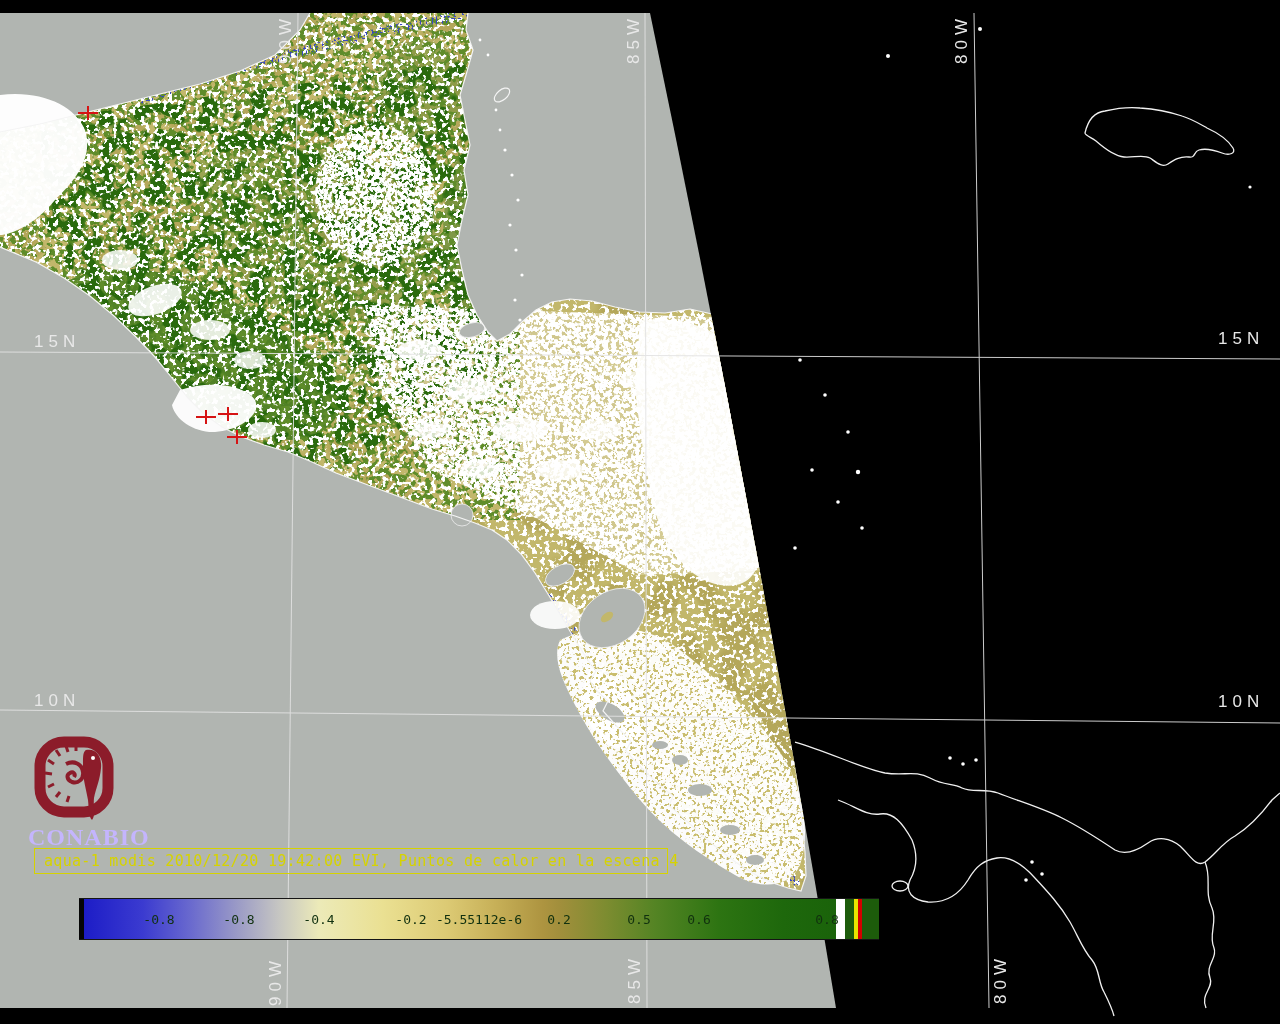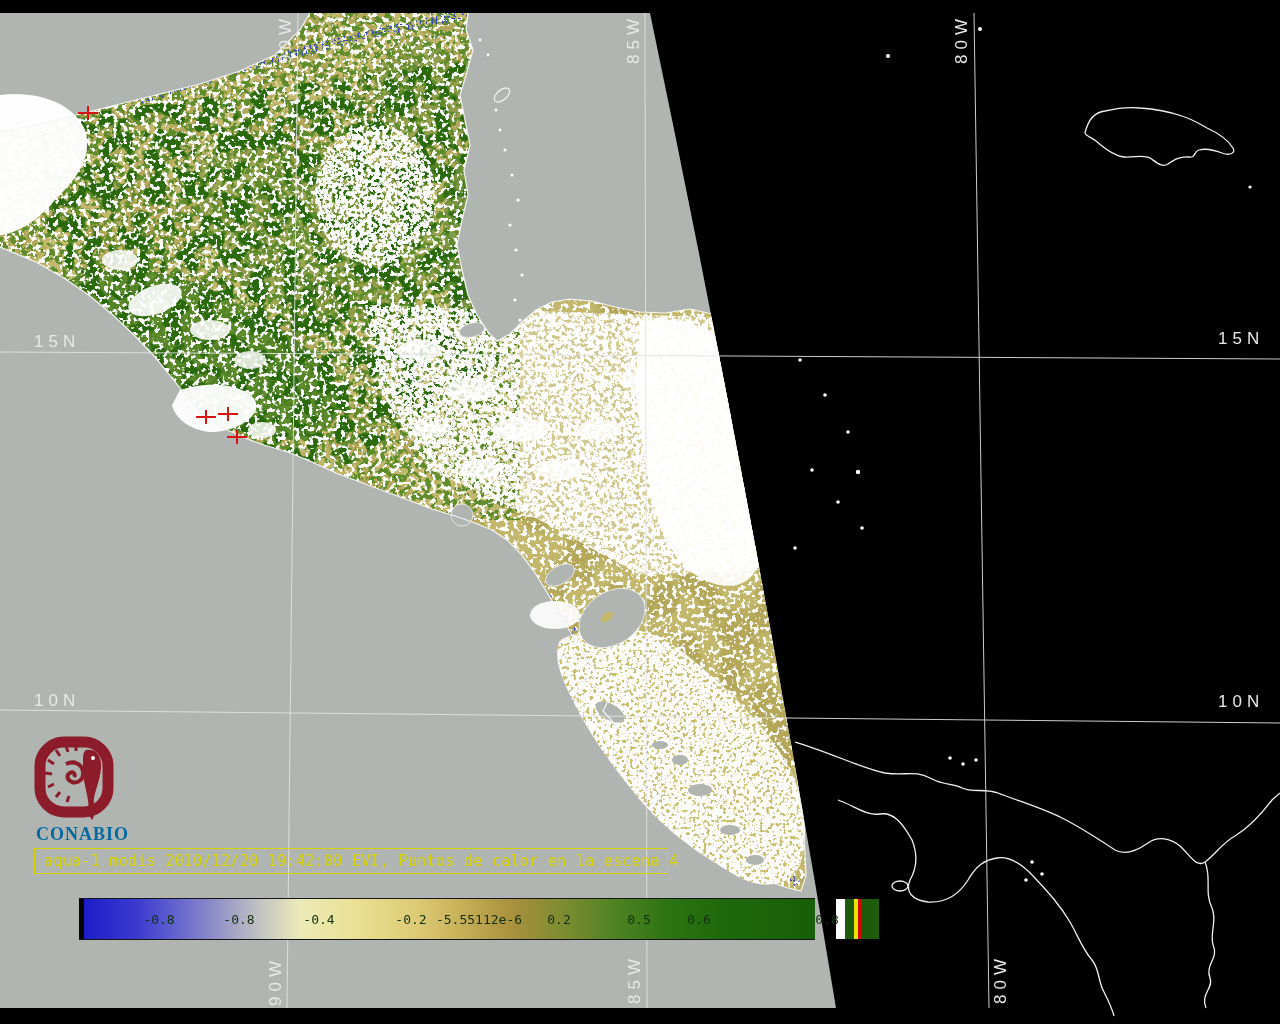--- a/index.html
+++ b/index.html
@@ -4,32 +4,32 @@
 <style>
   html,body{margin:0;padding:0;background:#000;}
   body{width:1280px;height:1024px;overflow:hidden;position:relative;
        font-family:"Liberation Sans",sans-serif;}
   .stage{position:absolute;left:0;top:0;width:1280px;height:1024px;}
   svg{display:block;}
   #mapsvg{position:absolute;left:0;top:0;}
 
   
   .logo{position:absolute;left:26px;top:736px;width:110px;text-align:left;}
-  .logo-text{color:#0369a1;font-family:"Liberation Serif",serif;font-weight:bold;
-             font-size:18px;letter-spacing:1px;margin-top:2px;margin-left:10px;}
+  .logo-text{color:#c4b5fd;font-family:"Liberation Serif",serif;font-weight:bold;
+             font-size:24px;letter-spacing:1px;margin-top:2px;margin-left:2px;}
 
   
   .annotation-box{position:absolute;left:34px;top:848px;width:632px;height:24px;
                   border:1px solid #d6d300;}
   .annotation-text{position:absolute;left:9px;top:3px;white-space:nowrap;
                    font-family:"DejaVu Sans Mono",monospace;font-size:15px;
                    letter-spacing:0.3px;color:#d6d300;}
 
   
-  .colorbar{position:absolute;left:79px;top:898px;width:736px;height:40px;
+  .colorbar{position:absolute;left:79px;top:898px;width:800px;height:40px;
             border-top:1px solid #151515;border-bottom:1px solid #151515;
             background:linear-gradient(to right,
               #1a1ac6 0%, #3b3bd0 8%, #6a6ace 14%, #9c9cc6 20%, #c6c6c2 25%,
               #eceab8 30%, #eae092 38%, #dcca74 46%, #c7b058 52%, #ad9440 58%,
               #a28f3c 60%, #7c8c30 66%, #548424 72%, #2d7412 80%, #1e680c 88%,
               #175f08 100%);}
   .cb-edge{position:absolute;left:0;top:0;width:5px;height:40px;background:#050505;}
   .cb-band{position:absolute;top:0;height:40px;}
   .cb-tick{position:absolute;top:50%;transform:translate(-50%,-50%);
            font-family:"DejaVu Sans Mono",monospace;font-size:13px;color:#11310f;}

